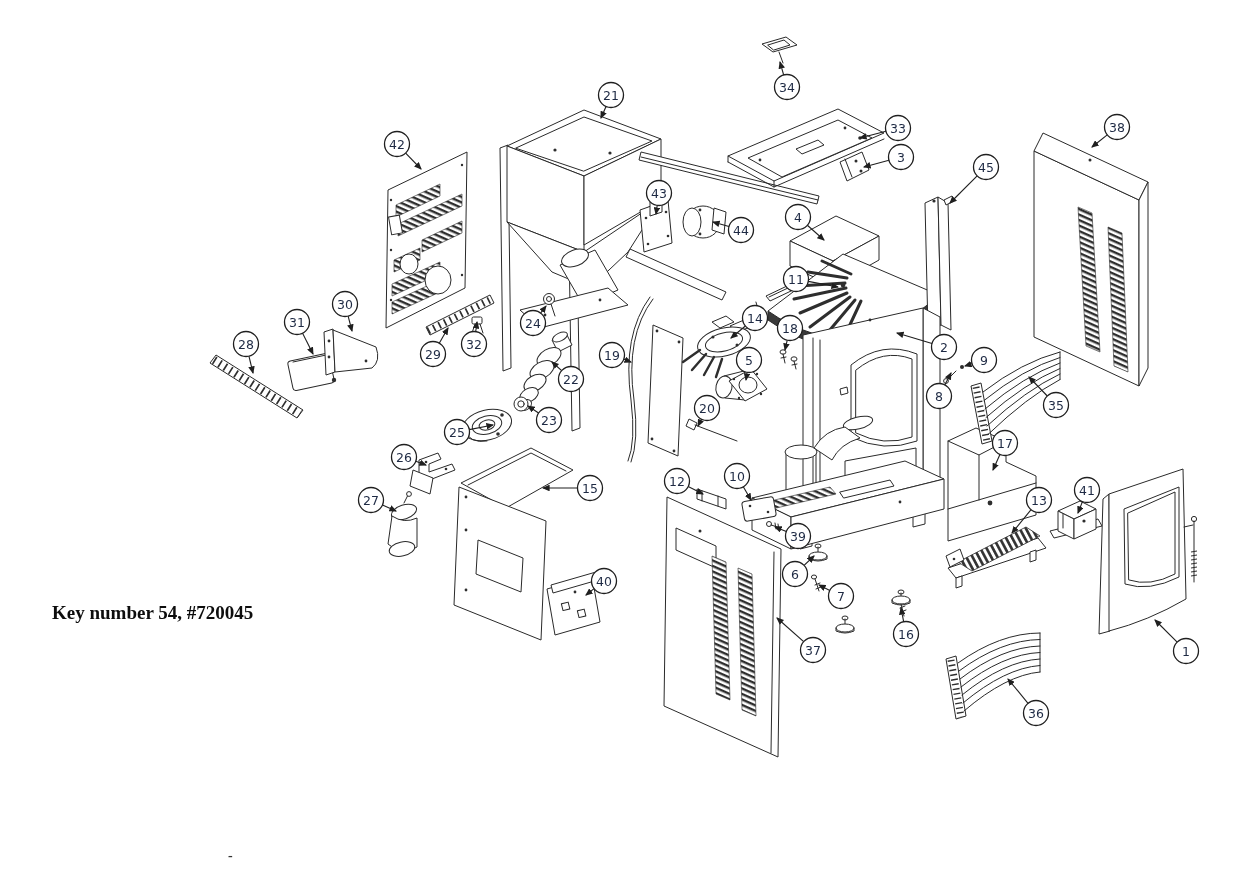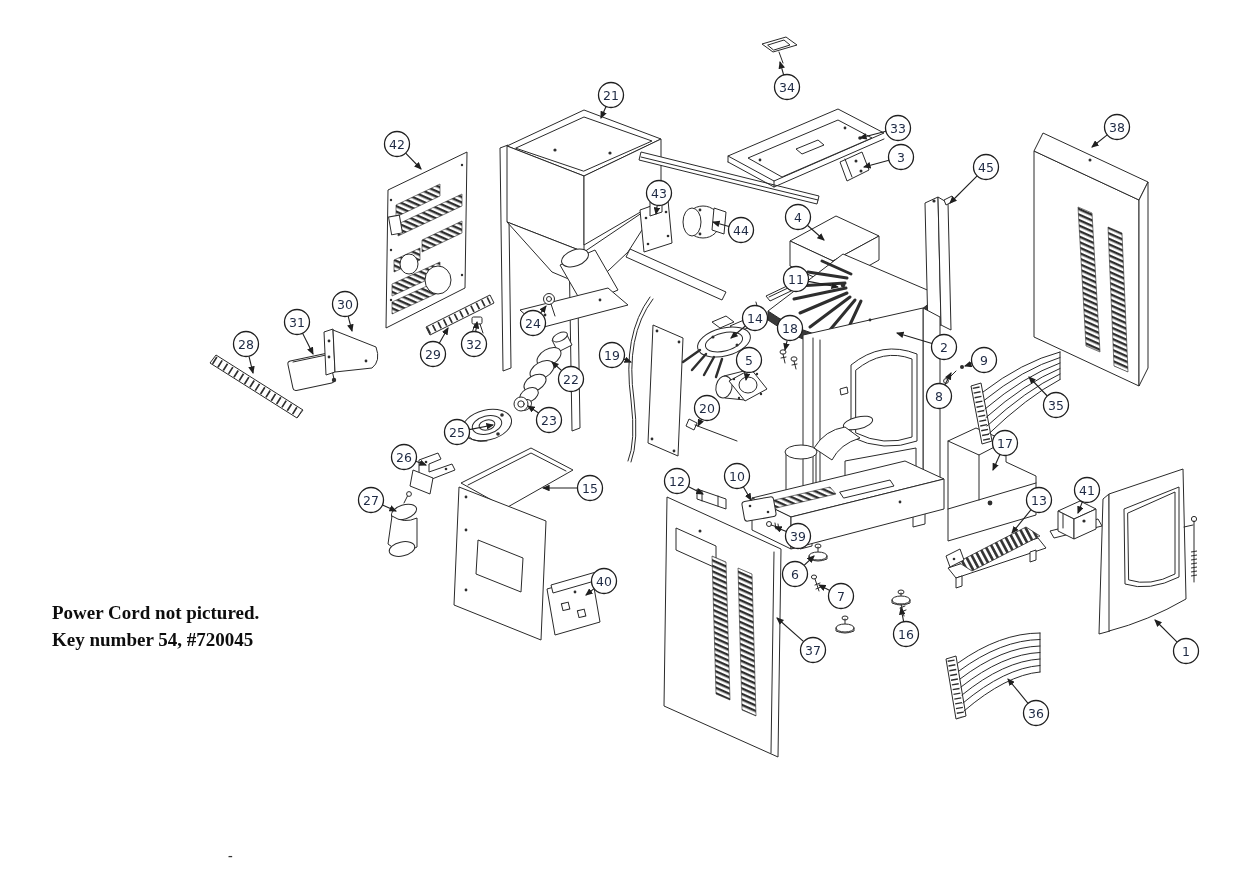--- a/index.html
+++ b/index.html
@@ -692,19 +692,18 @@
         </g>
         <g>
           <line x1="977.1611652351681" y1="175.83883476483183" x2="950" y2="203" class="leader" marker-end="url(#arr)"></line>
           <circle cx="986" cy="167" r="12.5" class="callout-circle"></circle>
           <text x="986" y="171.5" class="callout-num">45</text>
         </g>
       </g>
 </svg>
 
 <div class="note">
-  <div>Power Cord not pictured.</div>
   <div>Key number 54, #720045</div>
 </div>
 
 <span class="stray">-</span>
 
 </div>
 
 </body></html>

